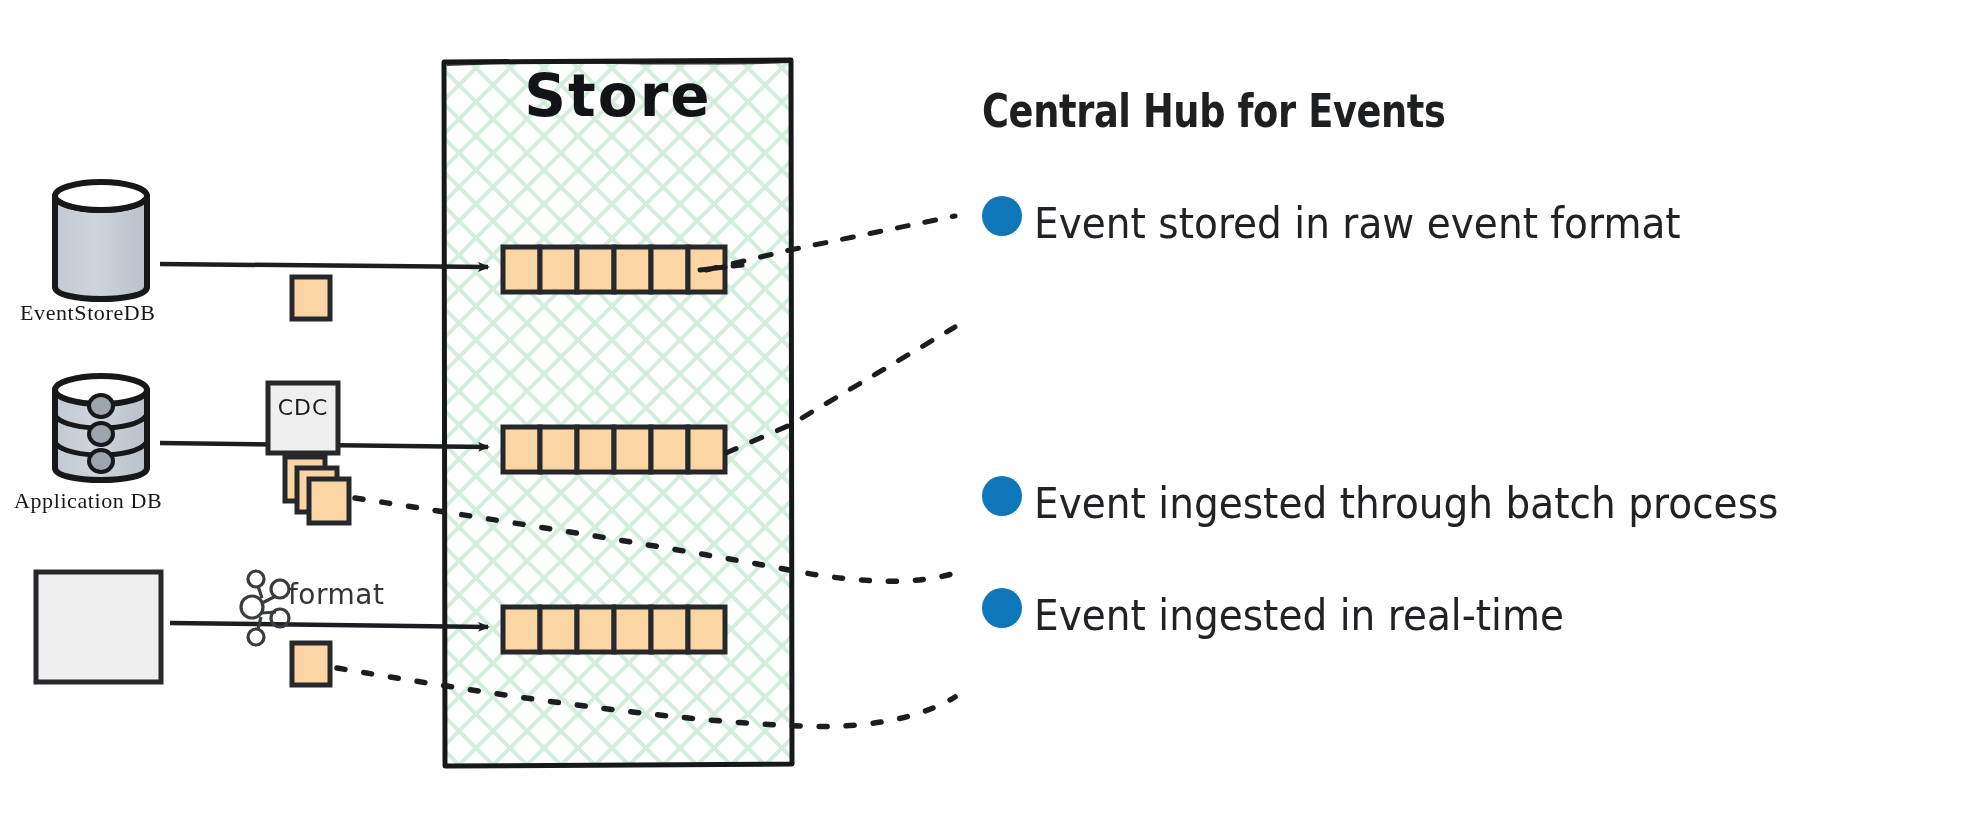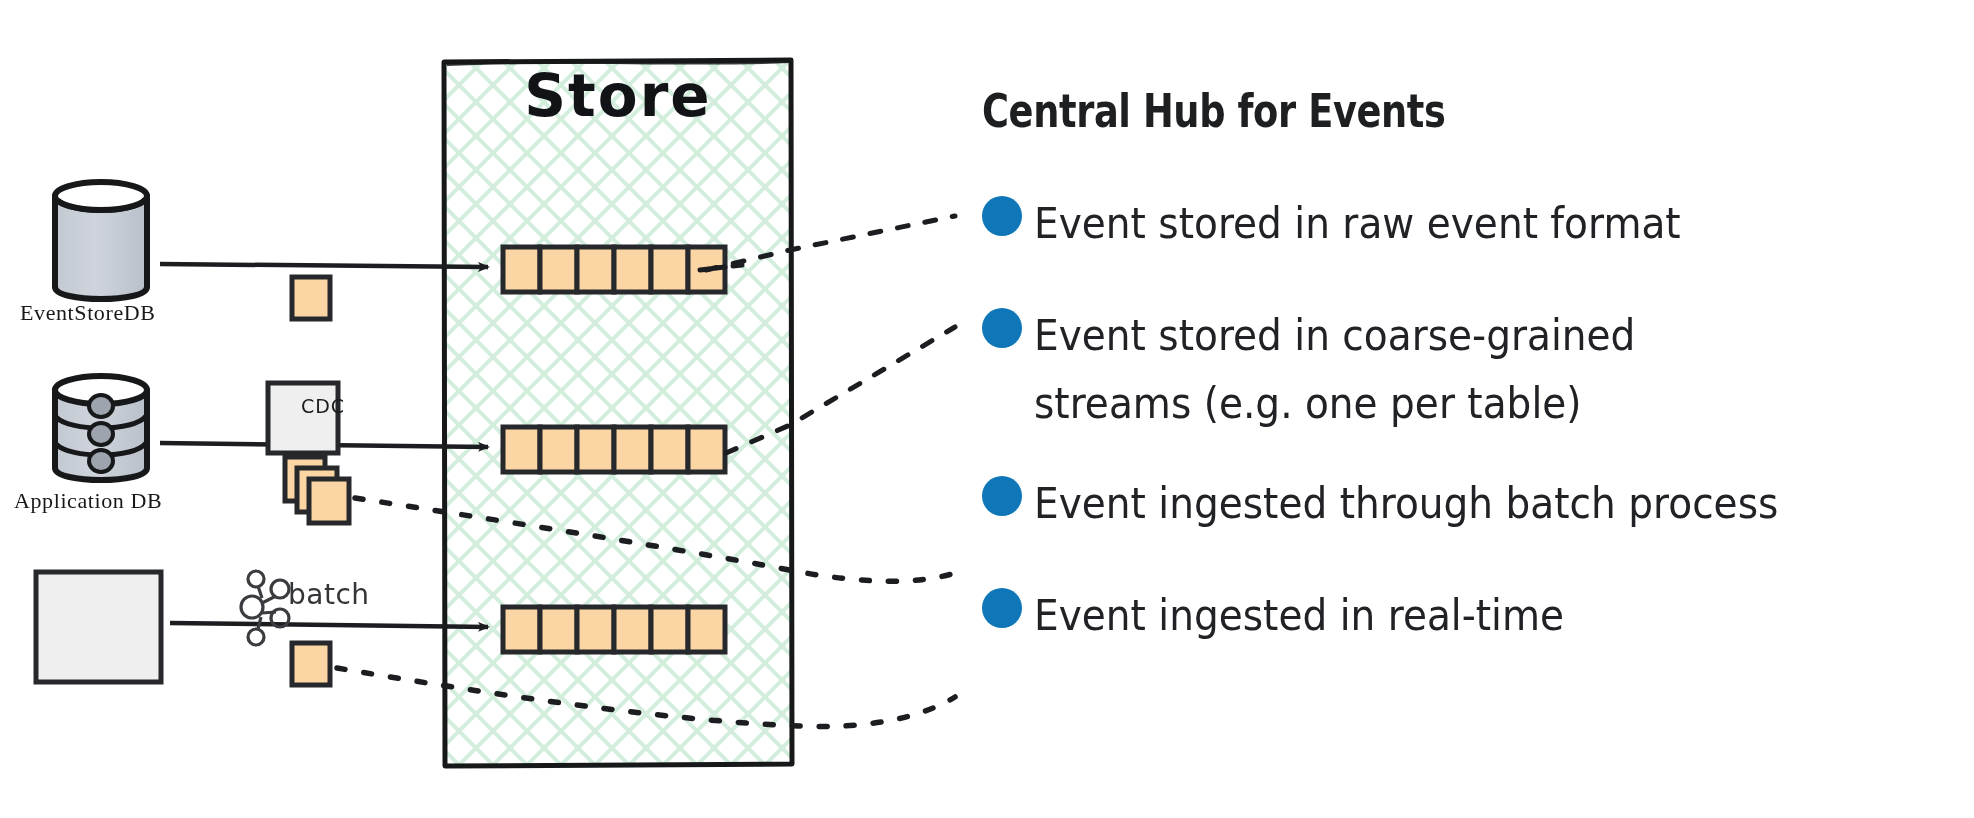--- a/index.html
+++ b/index.html
@@ -60,24 +60,23 @@
     color: #111316;
   }
 
   .cdc-label {
     position: absolute;
     left: 270px;
     top: 395px;
     width: 66px;
     text-align: center;
     font-family: "DejaVu Sans", sans-serif;
-    font-size: 19px;
+    font-size: 22px;
     letter-spacing: 1px;
     color: #1a1c1e;
-    padding-left: 20px;
   }
 
   .eda-label {
     position: absolute;
     left: 38px;
     top: 583px;
     width: 120px;
     text-align: center;
     font-family: "DejaVu Sans", sans-serif;
     font-size: 20px;
@@ -275,36 +274,31 @@
 
   <div class="store-title">Store</div>
 
   <div class="lbl caption esdb-caption">EventStoreDB</div>
 
   <div class="lbl caption rdb-caption">Application DB</div>
 
   <div class="cdc-label">CDC</div>
 
 
-  <div class="kafka-label">batch</div>
+  <div class="kafka-label">format</div>
 
   <div id="panel">
 
     <div id="panel-title">Central Hub for Events</div>
 
     <div class="bullet-row" id="b1">
       <span class="dot" style="background: rgb(15, 118, 184);"></span>
       <span class="bullet-text">Event stored in raw event format</span>
     </div>
 
-    <div class="bullet-row" id="b2">
-      <span class="dot" style="background: rgb(15, 118, 184);"></span>
-      <span class="bullet-text">Event stored in coarse-grained
-streams (e.g. one per table)</span>
-    </div>
 
     <div class="bullet-row" id="b3">
       <span class="dot" style="background: rgb(15, 118, 184);"></span>
       <span class="bullet-text">Event ingested through batch process</span>
     </div>
 
     <div class="bullet-row" id="b4">
       <span class="dot" style="background: rgb(15, 118, 184);"></span>
       <span class="bullet-text">Event ingested in real-time</span>
     </div>

